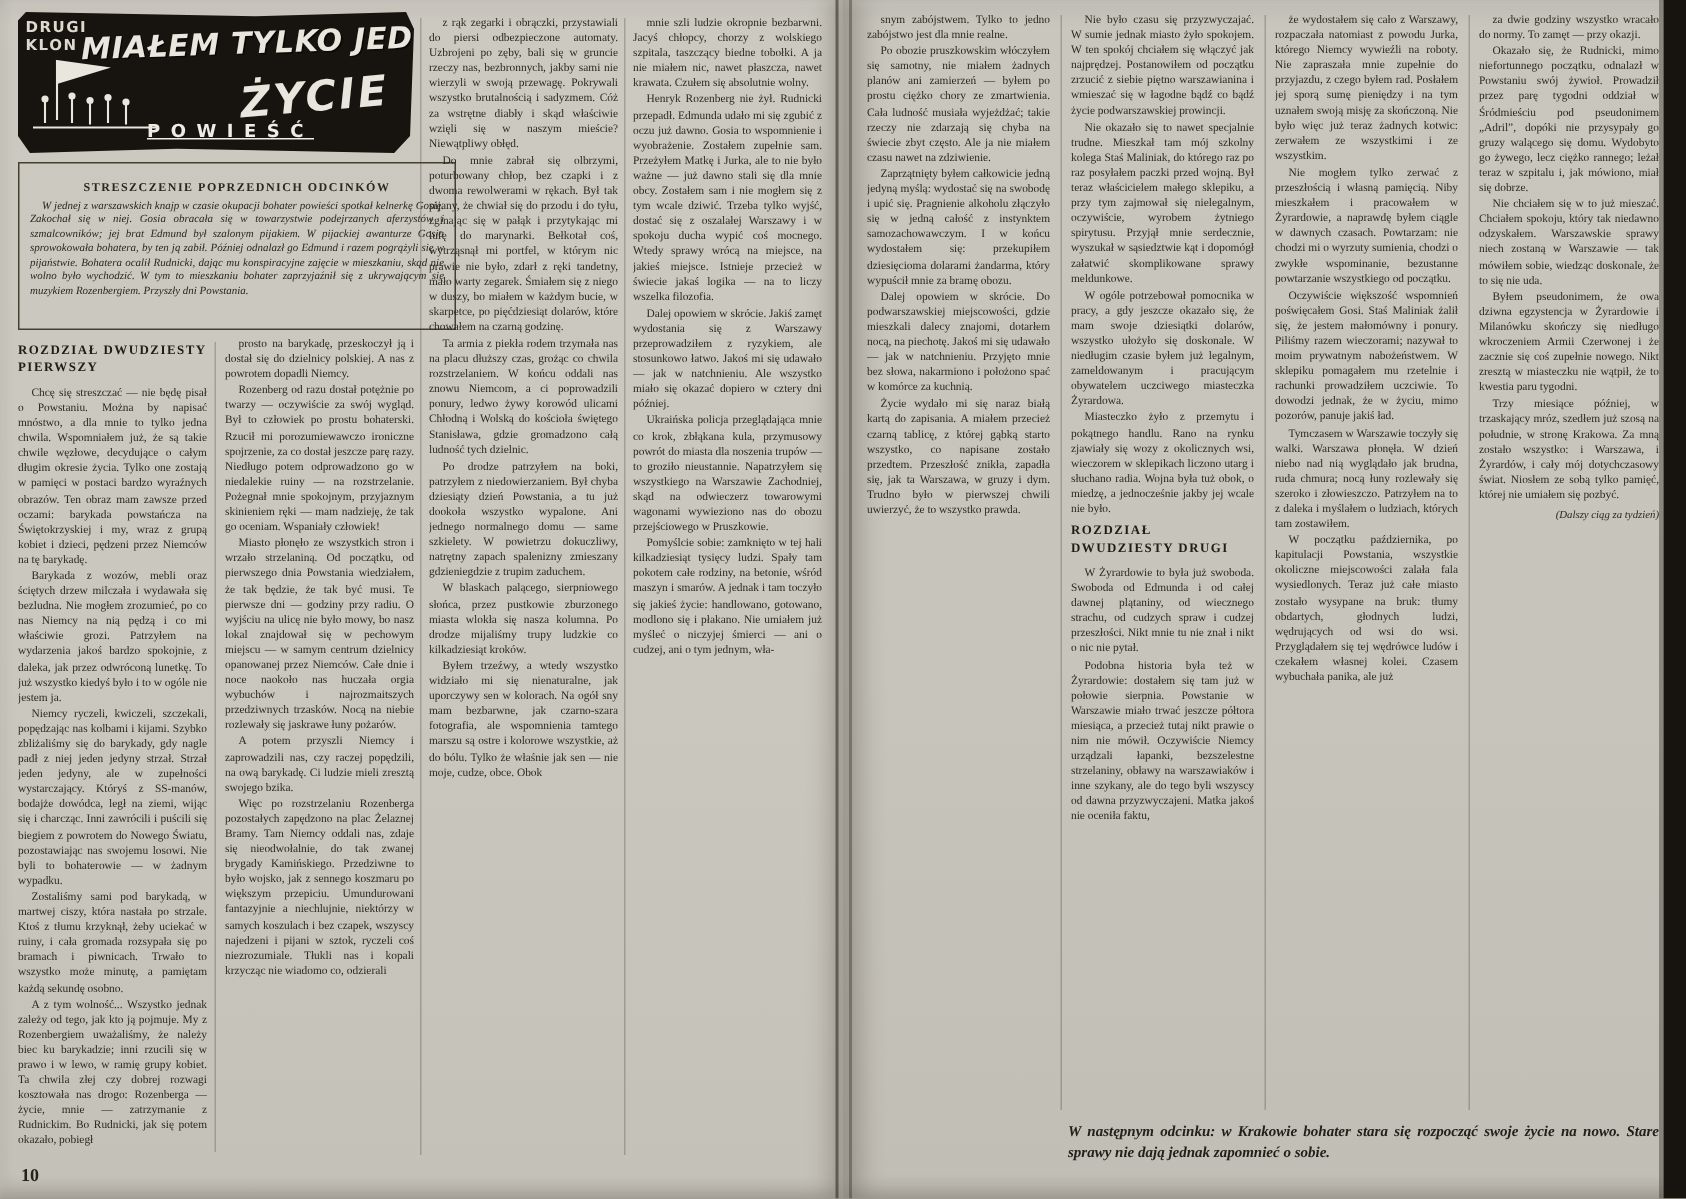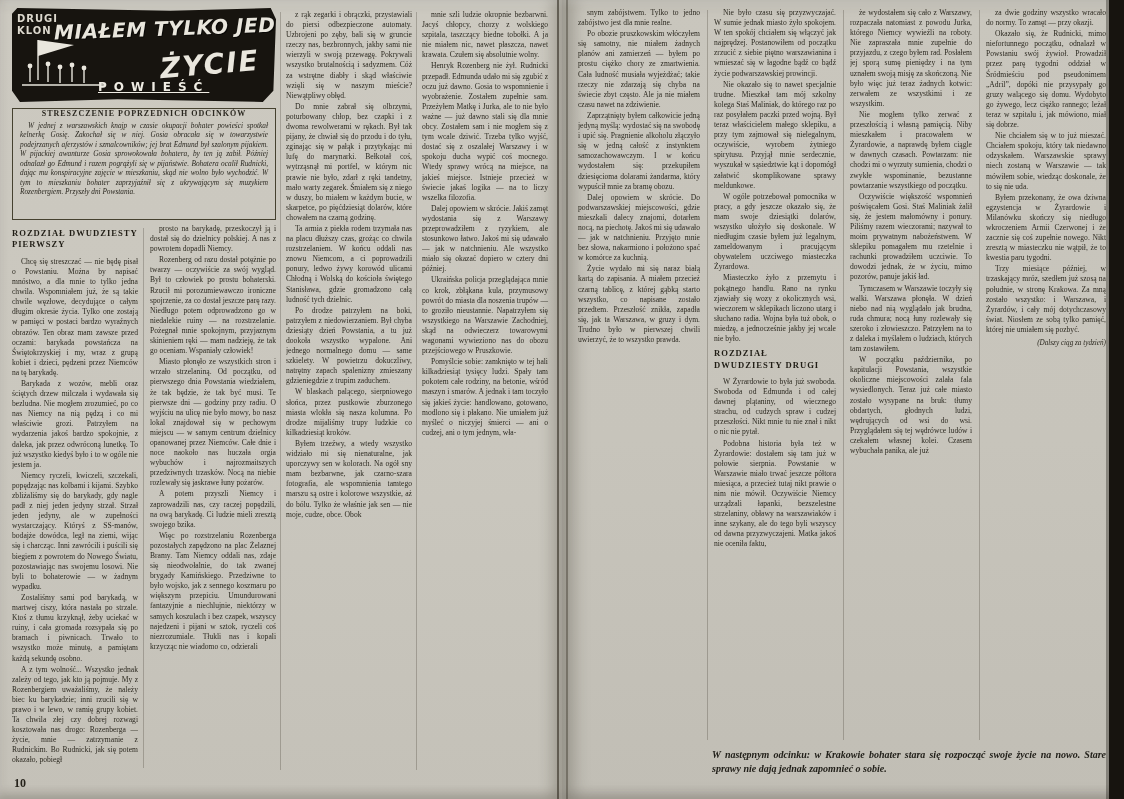--- a/index.html
+++ b/index.html
@@ -41,22 +41,22 @@
     font-weight:bold;font-style:italic;font-size:28px;transform:rotate(-5deg);letter-spacing:2px;
   }
   .banner-powiesc{
     position:absolute;left:86px;bottom:8px;color:#efece3;font-family:"DejaVu Sans",sans-serif;
     font-weight:bold;font-size:12px;letter-spacing:7px;text-decoration:underline;
   }
   .banner-illustration{position:absolute;left:4px;top:28px;}
 
   
   .summary-box{
-    position:absolute;left:12px;top:108px;width:264px;height:112px;box-sizing:border-box;
-    border:1px solid #45412f;padding:0 7px;color:#2b2820;
+    position:absolute;left:12px;top:108px;width:292px;height:112px;box-sizing:border-box;
+    border:1px solid #45412f;padding:11px 7px;color:#2b2820;
   }
   .summary-title{font-size:8px;font-weight:bold;text-align:center;letter-spacing:1px;margin-bottom:3px;color:#2b2820;}
   .summary-text p{font-style:italic;font-size:7.3px;line-height:1.3;text-align:justify;margin:0;text-indent:8px;}
 
   
   .col{
     position:absolute;box-sizing:border-box;overflow:hidden;
     color:#2c2920;font-size:7.6px;line-height:1.33;text-align:justify;
   }
   .col p.para{margin:0 0 1px;text-indent:9px;}
@@ -200,21 +200,21 @@
       <p class="para">Tymczasem w Warszawie toczyły się walki. Warszawa płonęła. W dzień niebo nad nią wyglądało jak brudna, ruda chmura; nocą łuny rozlewały się szeroko i złowieszczo. Patrzyłem na to z daleka i myślałem o ludziach, których tam zostawiłem.</p>
       <p class="para">W początku października, po kapitulacji Powstania, wszystkie okoliczne miejscowości zalała fala wysiedlonych. Teraz już całe miasto zostało wysypane na bruk: tłumy obdartych, głodnych ludzi, wędrujących od wsi do wsi. Przyglądałem się tej wędrówce ludów i czekałem własnej kolei. Czasem wybuchała panika, ale już</p>
     </div>
 </div>
 
 <div class="col" style="left:986px;top:8px;width:120px;height:734px;">
   <div>
       <p class="para">za dwie godziny wszystko wracało do normy. To zamęt — przy okazji.</p>
       <p class="para">Okazało się, że Rudnicki, mimo niefortunnego początku, odnalazł w Powstaniu swój żywioł. Prowadził przez parę tygodni oddział w Śródmieściu pod pseudonimem „Adril”, dopóki nie przysypały go gruzy walącego się domu. Wydobyto go żywego, lecz ciężko rannego; leżał teraz w szpitalu i, jak mówiono, miał się dobrze.</p>
       <p class="para">Nie chciałem się w to już mieszać. Chciałem spokoju, który tak niedawno odzyskałem. Warszawskie sprawy niech zostaną w Warszawie — tak mówiłem sobie, wiedząc doskonale, że to się nie uda.</p>
-      <p class="para">Byłem przekonany, że owa dziwna egzystencja w Żyrardowie i Milanówku skończy się niedługo wkroczeniem Armii Czerwonej i że zacznie się coś zupełnie nowego. Nikt zresztą w miasteczku nie wątpił, że to kwestia paru tygodni.</p>
+      <p class="para">Byłem pseudonimem, że owa dziwna egzystencja w Żyrardowie i Milanówku skończy się niedługo wkroczeniem Armii Czerwonej i że zacznie się coś zupełnie nowego. Nikt zresztą w miasteczku nie wątpił, że to kwestia paru tygodni.</p>
       <p class="para">Trzy miesiące później, w trzaskający mróz, szedłem już szosą na południe, w stronę Krakowa. Za mną zostało wszystko: i Warszawa, i Żyrardów, i cały mój dotychczasowy świat. Niosłem ze sobą tylko pamięć, której nie umiałem się pozbyć.</p>
     </div>
   <span class="continuation-note">(Dalszy ciąg za tydzień)</span>
 </div>
 
 <div class="vrule" style="left:707px;top:10px;height:730px;"></div>
 <div class="vrule" style="left:843px;top:10px;height:730px;"></div>
 <div class="vrule" style="left:979px;top:10px;height:730px;"></div>
 
 <div class="teaser">W następnym odcinku: w Krakowie bohater stara się rozpocząć swoje życie na nowo. Stare sprawy nie dają jednak zapomnieć o sobie.</div>

